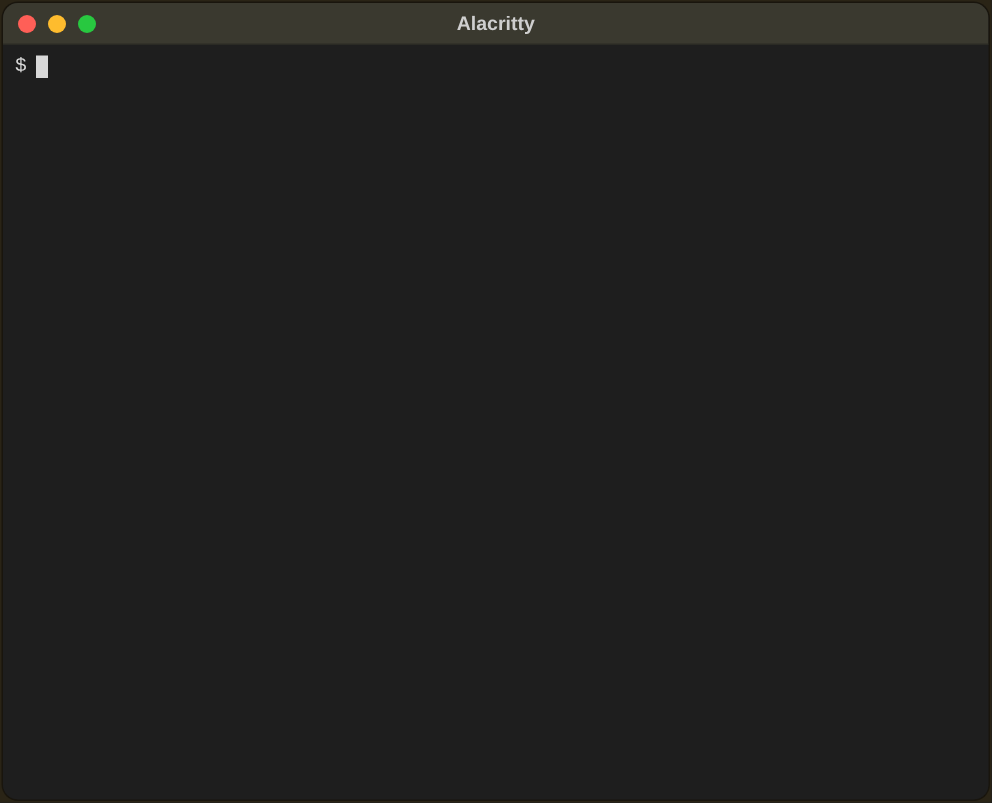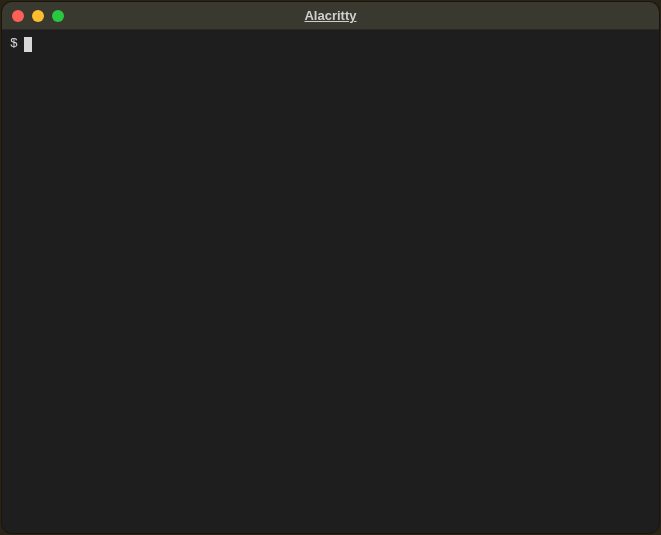--- a/index.html
+++ b/index.html
@@ -59,21 +59,20 @@
     .zoom-light {
       background: #28c840;
     }
     .title {
       flex: 1;
       text-align: center;
       color: #cfcfcf;
       font-size: 13px;
       font-family: -apple-system, BlinkMacSystemFont, "Helvetica Neue", sans-serif;
       font-weight: 600;
-      text-decoration: underline;
     }
     .terminal-body {
       flex: 1;
       background: #1e1e1e;
       padding: 6px 8px;
       color: #d8d8d8;
       font-size: 13px;
       line-height: 16px;
       position: relative;
     }

